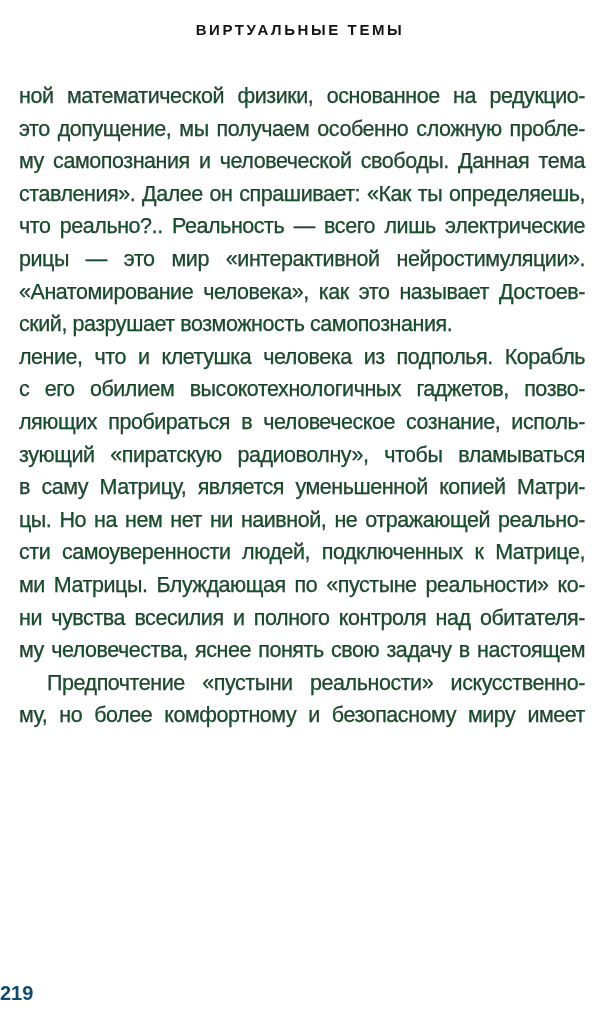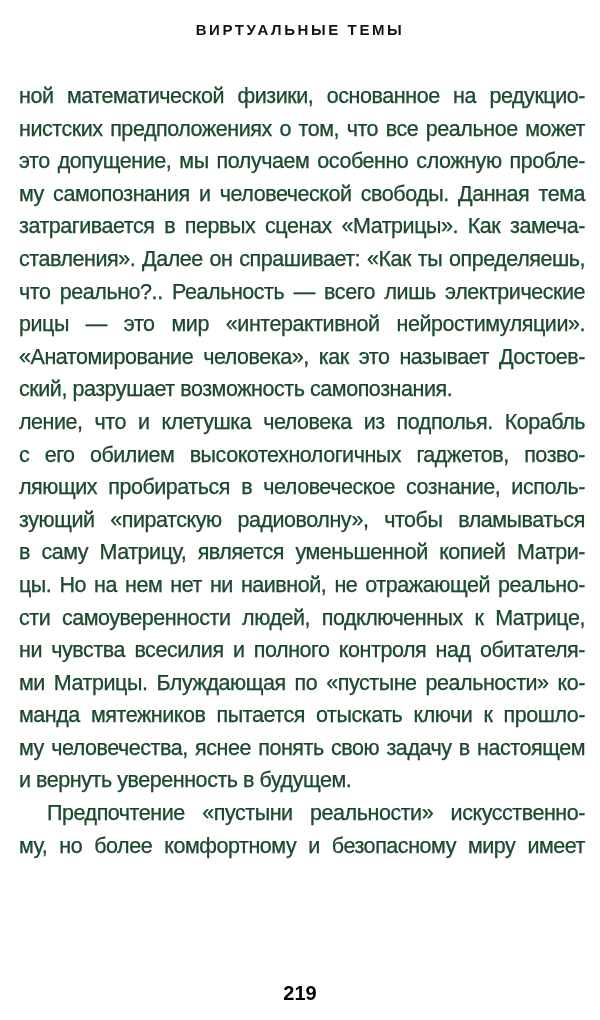--- a/index.html
+++ b/index.html
@@ -47,52 +47,47 @@
       padding-left: 28px;
     }
     .line.last {
       text-align-last: left;
     }
     .folio {
       position: absolute;
       top: 982px;
       left: 0;
       width: 600px;
-      text-align: center;
       font-size: 20px;
       font-weight: bold;
-      color: #000000;
+      color: #0c4a6e;
     }
   </style>
 </head>
 <body>
 
 <div class="running-head">ВИРТУАЛЬНЫЕ ТЕМЫ</div>
 
 <div class="body-text">
   <div class="line">ной математической физики, основанное на редукцио-</div>
-  <div class="line">нистских предположениях о том, что все реальное может</div>
   <div class="line">это допущение, мы получаем особенно сложную пробле-</div>
   <div class="line">му самопознания и человеческой свободы. Данная тема</div>
-  <div class="line">затрагивается в первых сценах «Матрицы». Как замеча-</div>
   <div class="line">ставления». Далее он спрашивает: «Как ты определяешь,</div>
   <div class="line">что реально?.. Реальность — всего лишь электрические</div>
   <div class="line">рицы — это мир «интерактивной нейростимуляции».</div>
   <div class="line">«Анатомирование человека», как это называет Достоев-</div>
   <div class="line last">ский, разрушает возможность самопознания.</div>
   <div class="line">ление, что и клетушка человека из подполья. Корабль</div>
   <div class="line">с его обилием высокотехнологичных гаджетов, позво-</div>
   <div class="line">ляющих пробираться в человеческое сознание, исполь-</div>
   <div class="line">зующий «пиратскую радиоволну», чтобы вламываться</div>
   <div class="line">в саму Матрицу, является уменьшенной копией Матри-</div>
   <div class="line">цы. Но на нем нет ни наивной, не отражающей реально-</div>
   <div class="line">сти самоуверенности людей, подключенных к Матрице,</div>
+  <div class="line">ми Матрицы. Блуждающая по «пустыне реальности» ко-</div>
   <div class="line">ни чувства всесилия и полного контроля над обитателя-</div>
-  <div class="line">ми Матрицы. Блуждающая по «пустыне реальности» ко-</div>
-  <div class="line">манда мятежников пытается отыскать ключи к прошло-</div>
   <div class="line">му человечества, яснее понять свою задачу в настоящем</div>
-  <div class="line last">и вернуть уверенность в будущем.</div>
   <div class="line indent">Предпочтение «пустыни реальности» искусственно-</div>
   <div class="line">му, но более комфортному и безопасному миру имеет</div>
 
 </div>
 
 <div class="folio">219</div>
 
 </body></html>

